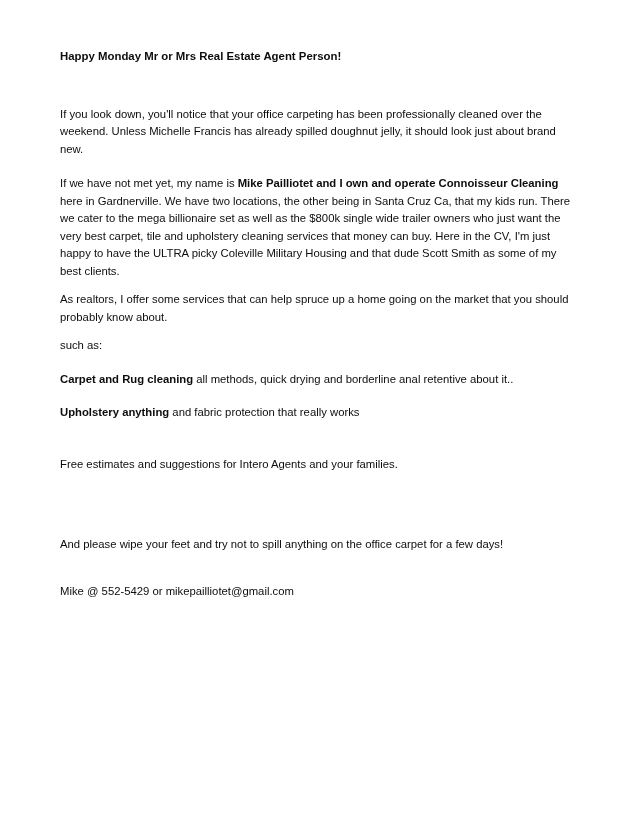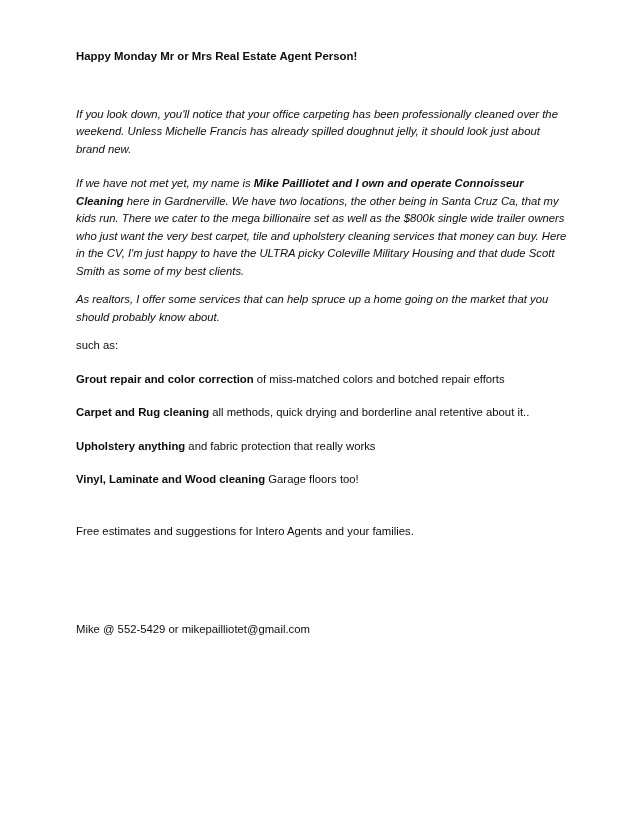--- a/index.html
+++ b/index.html
@@ -10,32 +10,31 @@
   body {
     font-family: "Liberation Sans", sans-serif;
     color: #000000;
   }
   .page {
     position: relative;
     width: 629px;
     height: 778px;
     background: #ffffff;
     box-sizing: border-box;
-    padding: 48px 58px 40px 76px;
+    padding: 48px 58px 40px 60px;
     overflow: hidden;
   }
   .doc {
     font-size: 11.3px;
     line-height: 1.55;
     color: #0d0d0d;
   }
   .para {
     margin: 0 0 11px 0;
     text-align: left;
-    font-style: italic;
   }
   .bold {
     font-weight: bold;
   }
   .greeting {
     font-weight: bold;
     font-size: 11.4px;
     margin: 0 0 40px 0;
   }
   .spacer-sm { height: 6px; }
@@ -70,39 +69,38 @@
     <p class="para">If you look down, you'll notice that your office carpeting has been professionally cleaned over the weekend. Unless Michelle Francis has already spilled doughnut jelly, it should look just about brand new.</p>
 
     <div class="spacer-sm"></div>
 
     <p class="para"><span>If we have not met yet, my name is </span><span class="bold">Mike Pailliotet and I own and operate Connoisseur Cleaning</span><span> here in Gardnerville. We have two locations, the other being in Santa Cruz Ca, that my kids run. There we cater to the mega billionaire set as well as the $800k single wide trailer owners who just want the very best carpet, tile and upholstery cleaning services that money can buy. Here in the CV, I'm just happy to have the ULTRA picky Coleville Military Housing and that dude Scott Smith as some of my best clients.</span></p>
 
     <p class="para">As realtors, I offer some services that can help spruce up a home going on the market that you should probably know about.</p>
 
     <p class="list-intro">such as:</p>
 
-    <p class="service"><span class="lead">Grout repair and color correction</span><span> of miss-matched colors and botched repair efforts</span></p>
 
 
     <p class="service"><span class="lead">Carpet and Rug cleaning</span><span> all methods, quick drying and borderline anal retentive about it..</span></p>
 
     <p class="service"><span class="lead">Upholstery anything</span><span> and fabric protection that really works</span></p>
 
 
 
-    <p class="service"><span class="lead">Vinyl, Laminate and Wood cleaning</span><span> Garage floors too!</span></p>
 
     <div class="spacer-md"></div>
 
     <p class="closing-bold">Free estimates and suggestions for Intero Agents and your families.</p>
 
     <div class="spacer-sm"></div>
 
 
     <div class="spacer-xl"></div>
 
+    <p class="closing-bold">And please wipe your feet and try not to spill anything on the office carpet for a few days!</p>
 
     <div class="spacer-md"></div>
 
     <p class="contact">Mike @ 552-5429 or mikepailliotet@gmail.com</p>
 
   </div>
 </div>
 
 </body></html>

